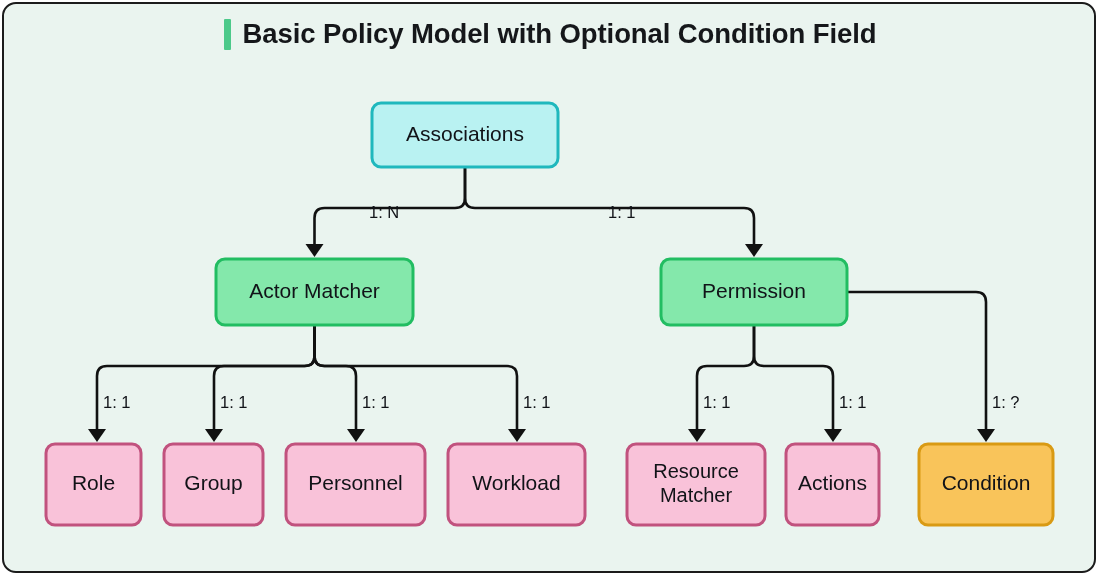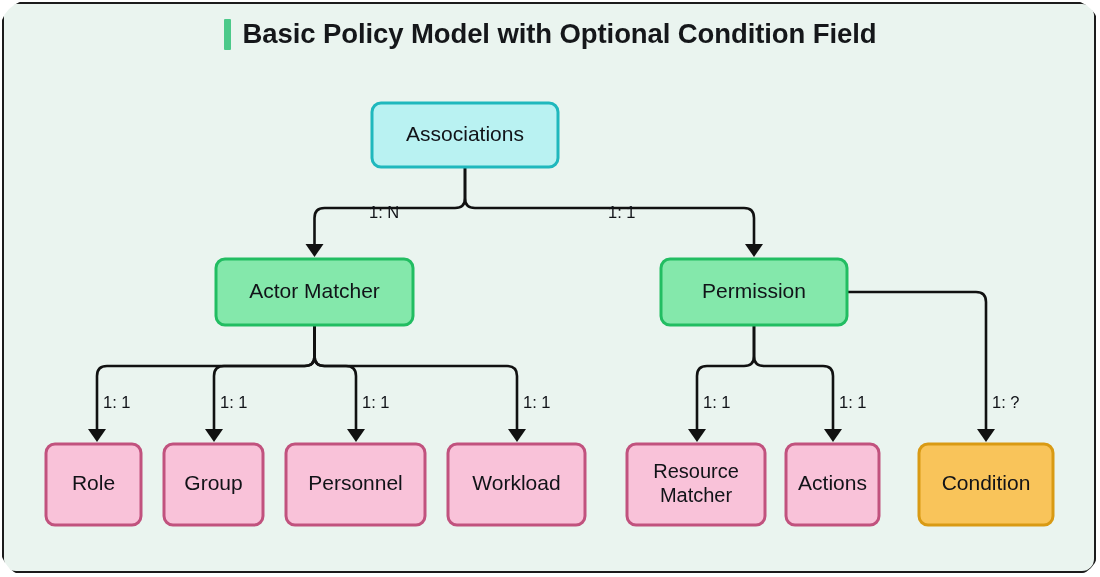--- a/index.html
+++ b/index.html
@@ -9,21 +9,20 @@
   }
   body {
     font-family: "Liberation Sans", sans-serif;
   }
   #canvas {
     position: relative;
     width: 1100px;
     height: 577px;
     box-sizing: border-box;
     overflow: hidden;
-    border-radius: 31px;
   }
   .frame {
     position: absolute;
     left: 2px;
     top: 2px;
     width: 1094px;
     height: 571px;
     box-sizing: border-box;
     background: #eaf4ef;
     border: 2.5px solid #1b1b1b;

